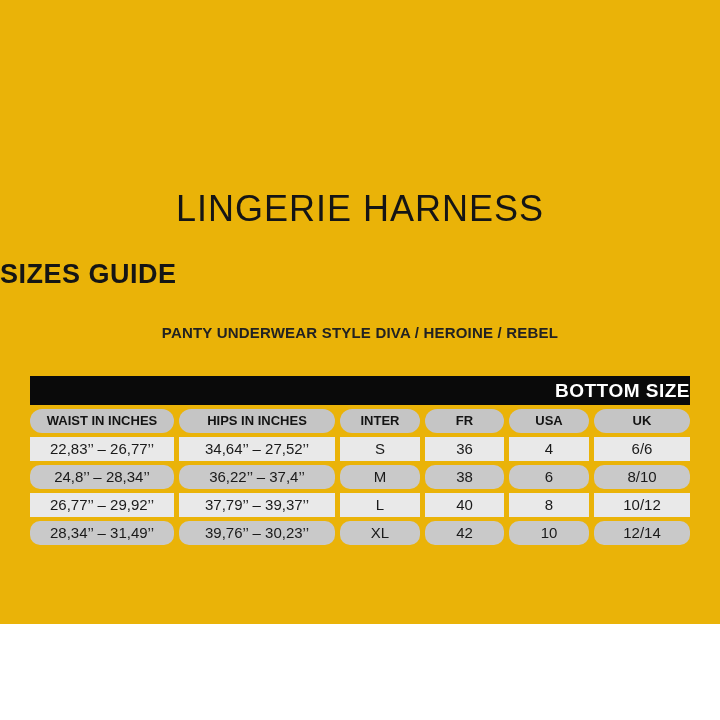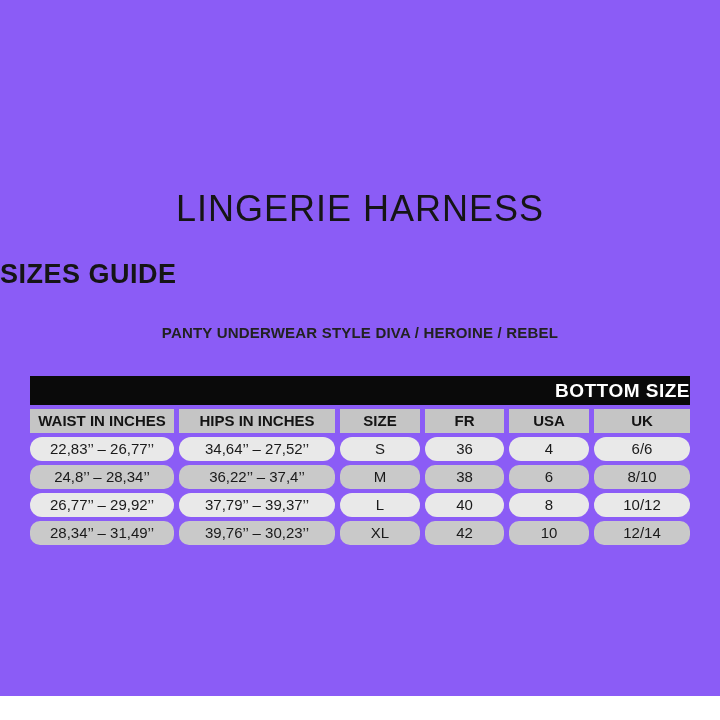--- a/index.html
+++ b/index.html
@@ -3,22 +3,22 @@
 <meta charset="utf-8">
 <style>
   html, body {
     margin: 0;
     padding: 0;
     background: #ffffff;
   }
   .canvas {
     position: relative;
     width: 720px;
-    height: 696px;
-    background: #8b5cf6;
+    height: 624px;
+    background: #eab308;
     font-family: "Liberation Sans", sans-serif;
     color: #1a1a1a;
     overflow: hidden;
   }
   .page-title {
     position: absolute;
     top: 188px;
     left: 0;
     width: 720px;
     text-align: center;
@@ -79,24 +79,25 @@
     height: 24px;
     line-height: 24px;
     text-align: center;
     white-space: nowrap;
     overflow: hidden;
     font-size: 15px;
   }
   .head .cell {
     background: #c5c5c5;
     font-weight: 700;
-    font-size: 15px;
+    font-size: 13px;
     color: #141414;
+    border-radius: 12px;
   }
-  .row-a .cell { background: #e9e9e9; border-radius: 12px; }
+  .row-a .cell { background: #e9e9e9; }
   .row-b .cell { background: #c9c9c9; border-radius: 10px; }
 </style>
 </head>
 <body>
 
 <div class="canvas">
 
   <div class="page-title">LINGERIE HARNESS</div>
 
   <div class="page-subtitle">SIZES GUIDE</div>
@@ -105,21 +106,21 @@
 
   <div class="size-table">
 
     <div class="banner">BOTTOM SIZE</div>
 
     <div class="grid">
 
       <div class="grid-row head">
         <div class="cell">WAIST IN INCHES</div>
         <div class="cell">HIPS IN INCHES</div>
-        <div class="cell">SIZE</div>
+        <div class="cell">INTER</div>
         <div class="cell">FR</div>
         <div class="cell">USA</div>
         <div class="cell">UK</div>
       </div>
 
       <div class="grid-row row-a">
         <div class="cell">22,83’’ – 26,77’’</div>
         <div class="cell">34,64’’ – 27,52’’</div>
         <div class="cell">S</div>
         <div class="cell">36</div>

